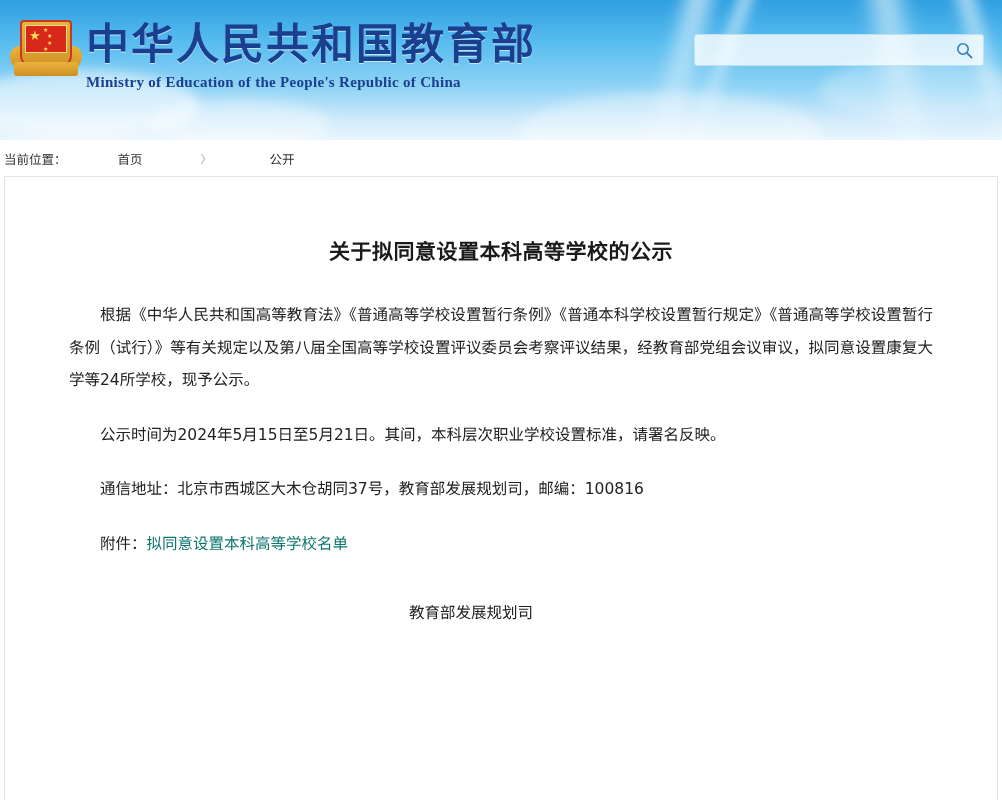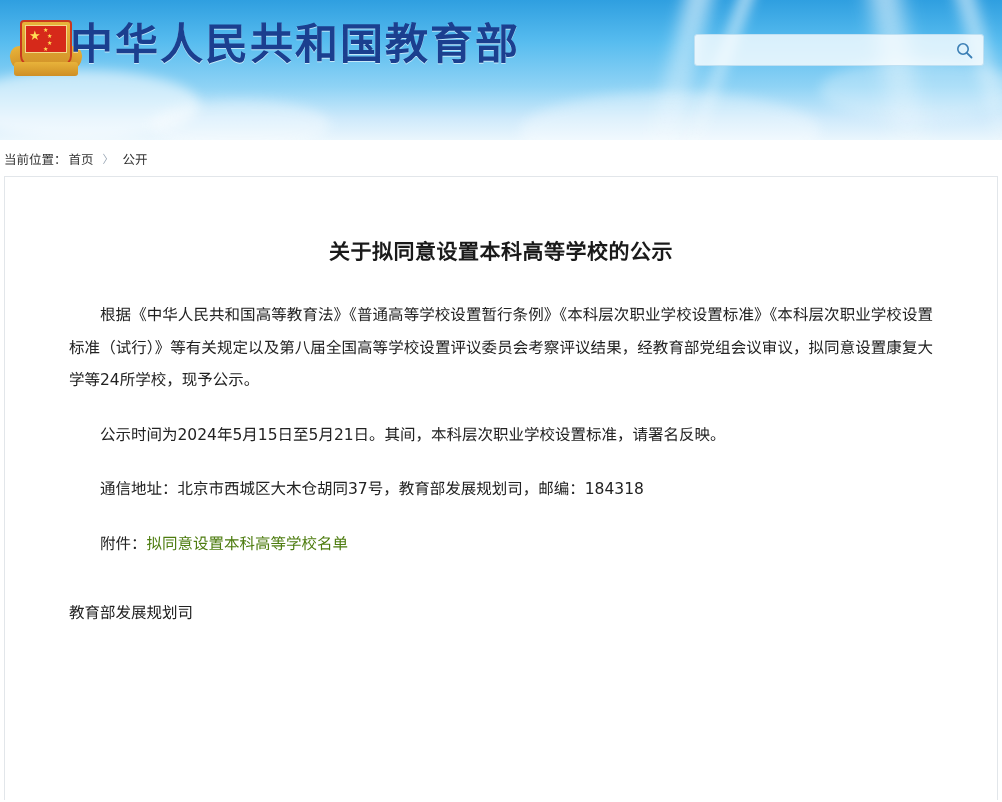--- a/index.html
+++ b/index.html
@@ -99,21 +99,21 @@
     top: 30px;
     width: 20px; height: 22px;
     background: linear-gradient(180deg,#e8b33a,#cf8f25);
     border-radius: 50% 50% 40% 40%;
   }
   .emblem .wing-l { left: -4px; transform: rotate(-18deg); }
   .emblem .wing-r { left: 48px; transform: rotate(18deg); }
 
   .brand {
     position: absolute;
-    left: 70px;
+    left: 86px;
     top: 18px;
   }
   .brand-cn {
     font-family: "DejaVu Sans", "Liberation Sans", sans-serif;
     font-size: 43px;
     font-weight: bold;
     color: #1b3f8f;
     letter-spacing: 2px;
     line-height: 52px;
     text-shadow: 0 1px 0 rgba(255,255,255,.6);
@@ -166,26 +166,27 @@
 
   
   .breadcrumb {
     height: 36px;
     display: flex;
     align-items: center;
     padding-left: 4px;
     font-size: 12.5px;
     color: #444;
     background: #fff;
+    gap: 39px;
   }
   .breadcrumb .bc-label { color: #333; }
   .breadcrumb a {
     color: #333;
     text-decoration: none;
-    margin: 0 2px;
+    margin: 0 12px;
   }
   .breadcrumb .sep {
     color: #9aa7b5;
     margin: 0 7px;
     font-size: 11px;
   }
 
   
   .content-card {
     margin: 0 4px;
@@ -212,26 +213,26 @@
     font-size: 15.5px;
     color: #222;
     line-height: 2.1;
   }
   .doc-body p {
     margin: 0 0 22px 0;
     text-align: justify;
   }
   .doc-body p.indent { text-indent: 2em; }
   .attach-link {
-    color: #4d7c0f;
+    color: #0f766e;
     text-decoration: none;
   }
   .signature {
     margin-top: 40px;
-    text-align: left;
+    text-align: center;
     padding-right: 60px;
     font-family: "DejaVu Sans", "Liberation Sans", sans-serif;
     font-size: 15.5px;
     color: #222;
   }
 </style>
 </head>
 <body>
 
 <div class="header">
@@ -252,20 +253,21 @@
     <div class="star-big">★</div>
     <div class="star-s s1">★</div>
     <div class="star-s s2">★</div>
     <div class="star-s s3">★</div>
     <div class="star-s s4">★</div>
     <div class="base"></div>
   </div>
 
   <div class="brand">
     <div class="brand-cn">中华人民共和国教育部</div>
+    <div class="brand-en">Ministry of Education of the People's Republic of China</div>
   </div>
 
   <div class="search-box">
     <input class="search-input" type="text" value="" placeholder="" style="">
     <button class="search-btn">
       <span>
         <svg width="17" height="17" viewBox="0 0 17 17" aria-hidden="true">
           <circle cx="7" cy="7" r="5.2" fill="none" stroke="#3b7fb5" stroke-width="1.6"></circle>
           <line x1="10.8" y1="10.8" x2="15.5" y2="15.5" stroke="#3b7fb5" stroke-width="1.8" stroke-linecap="round"></line>
         </svg>
@@ -278,22 +280,22 @@
   <span class="bc-label">当前位置：</span>
   <a href="#">首页</a>
   <span class="sep">〉</span>
   <a href="#">公开</a>
 </div>
 
 <div class="content-card">
   <h1 class="doc-title">关于拟同意设置本科高等学校的公示</h1>
 
   <div class="doc-body">
-    <p class="indent">根据《中华人民共和国高等教育法》《普通高等学校设置暂行条例》《本科层次职业学校设置标准》《本科层次职业学校设置标准（试行）》等有关规定以及第八届全国高等学校设置评议委员会考察评议结果，经教育部党组会议审议，拟同意设置康复大学等24所学校，现予公示。</p>
+    <p class="indent">根据《中华人民共和国高等教育法》《普通高等学校设置暂行条例》《普通本科学校设置暂行规定》《普通高等学校设置暂行条例（试行）》等有关规定以及第八届全国高等学校设置评议委员会考察评议结果，经教育部党组会议审议，拟同意设置康复大学等24所学校，现予公示。</p>
     <p class="indent">公示时间为2024年5月15日至5月21日。其间，本科层次职业学校设置标准，请署名反映。</p>
-    <p class="indent">通信地址：北京市西城区大木仓胡同37号，教育部发展规划司，邮编：184318</p>
+    <p class="indent">通信地址：北京市西城区大木仓胡同37号，教育部发展规划司，邮编：100816</p>
     <p class="indent">
       <span>附件：</span><a class="attach-link" href="#">拟同意设置本科高等学校名单</a>
     </p>
   </div>
 
   <div class="signature">教育部发展规划司</div>
 </div>
 
 </body></html>

